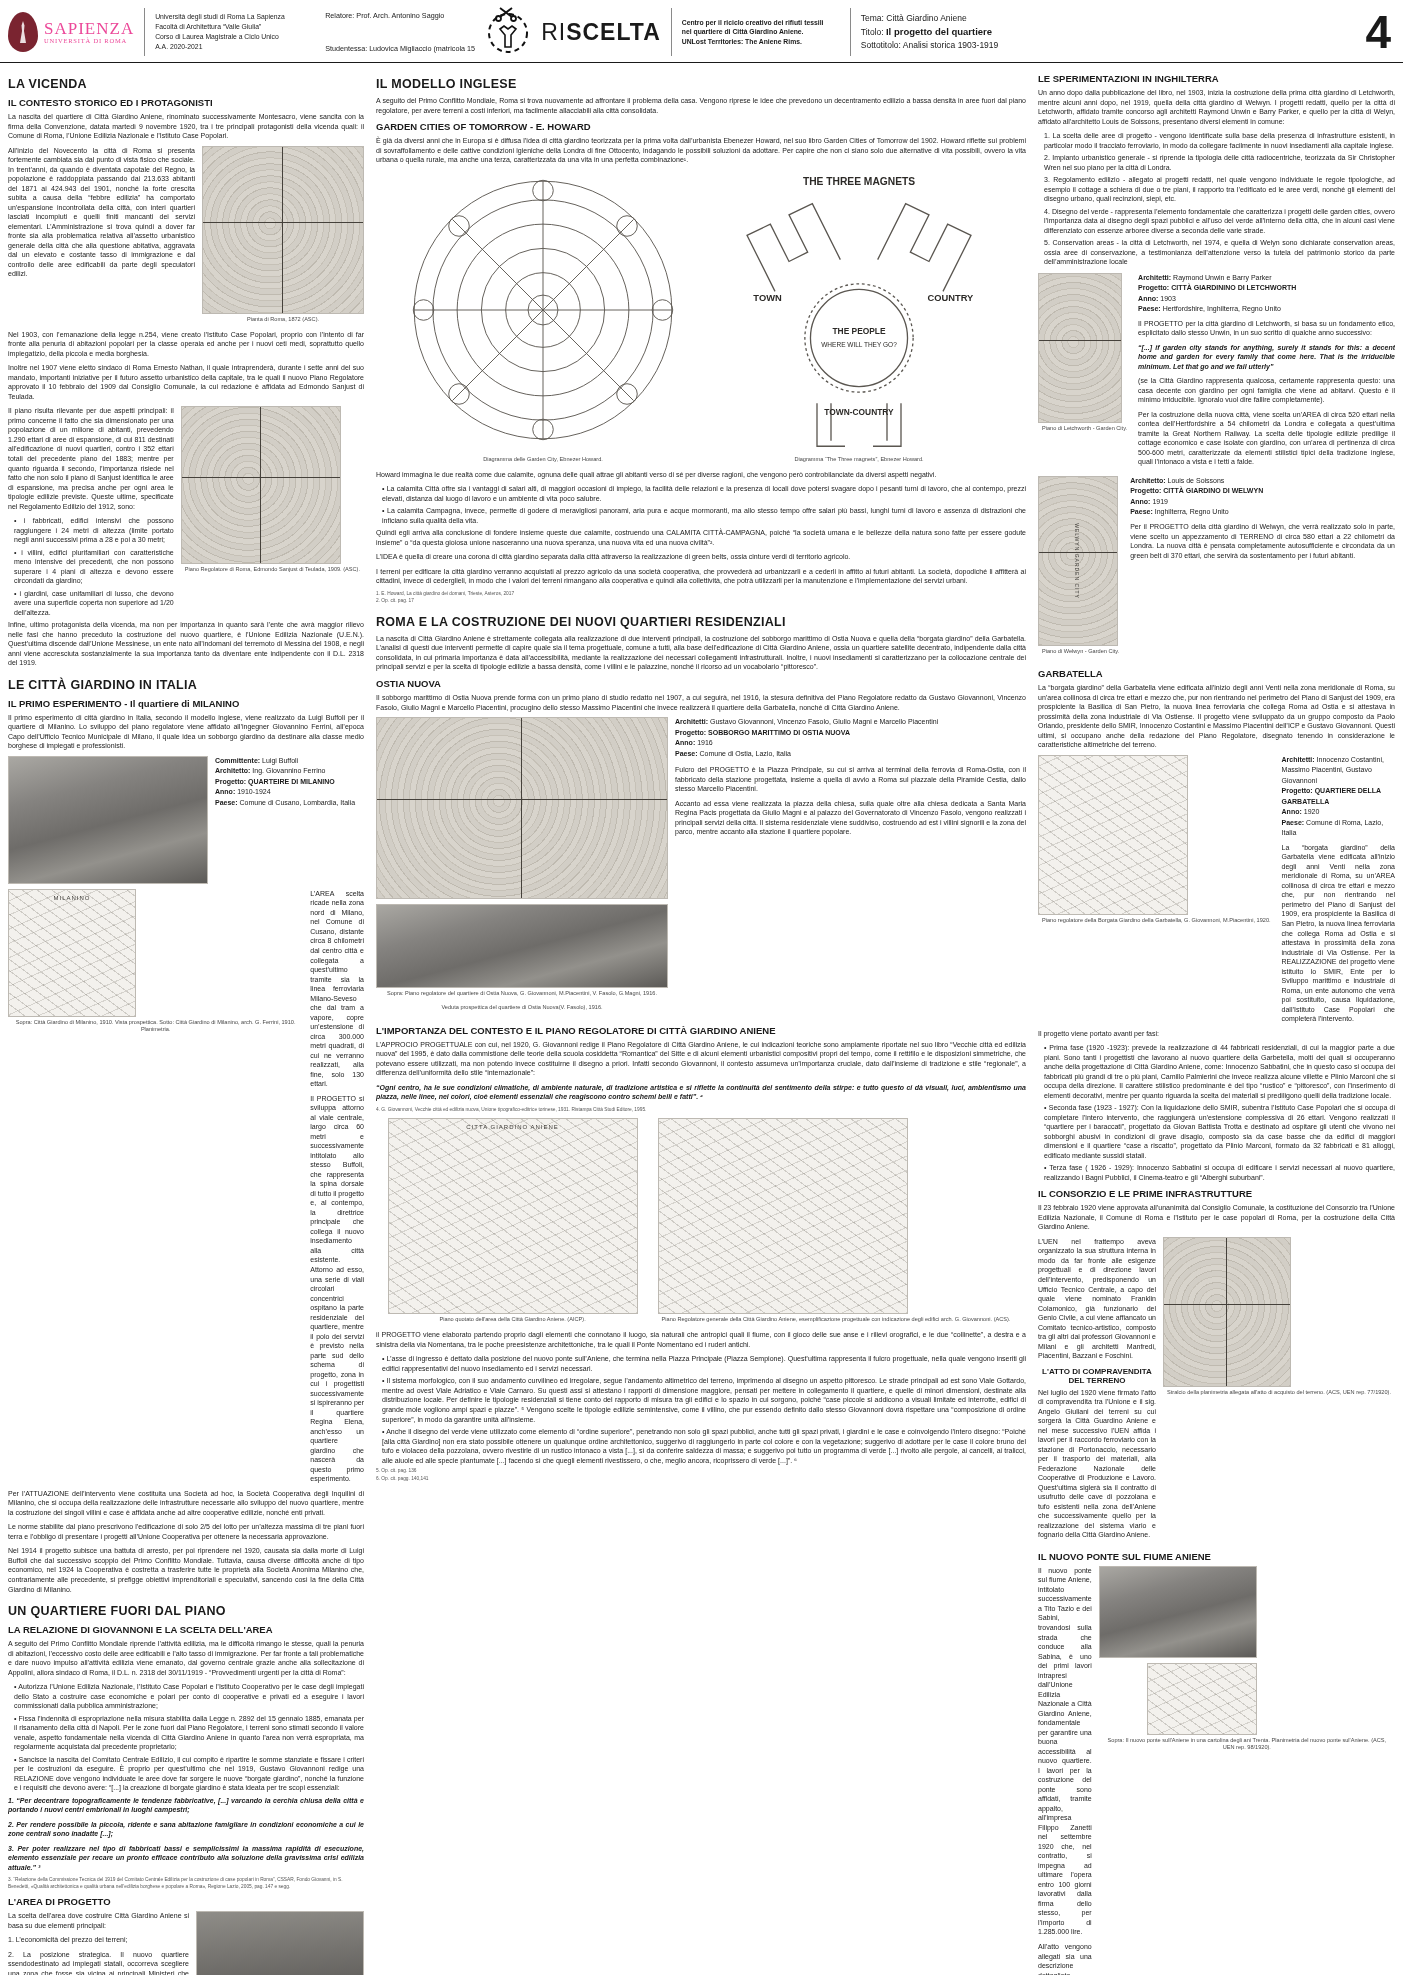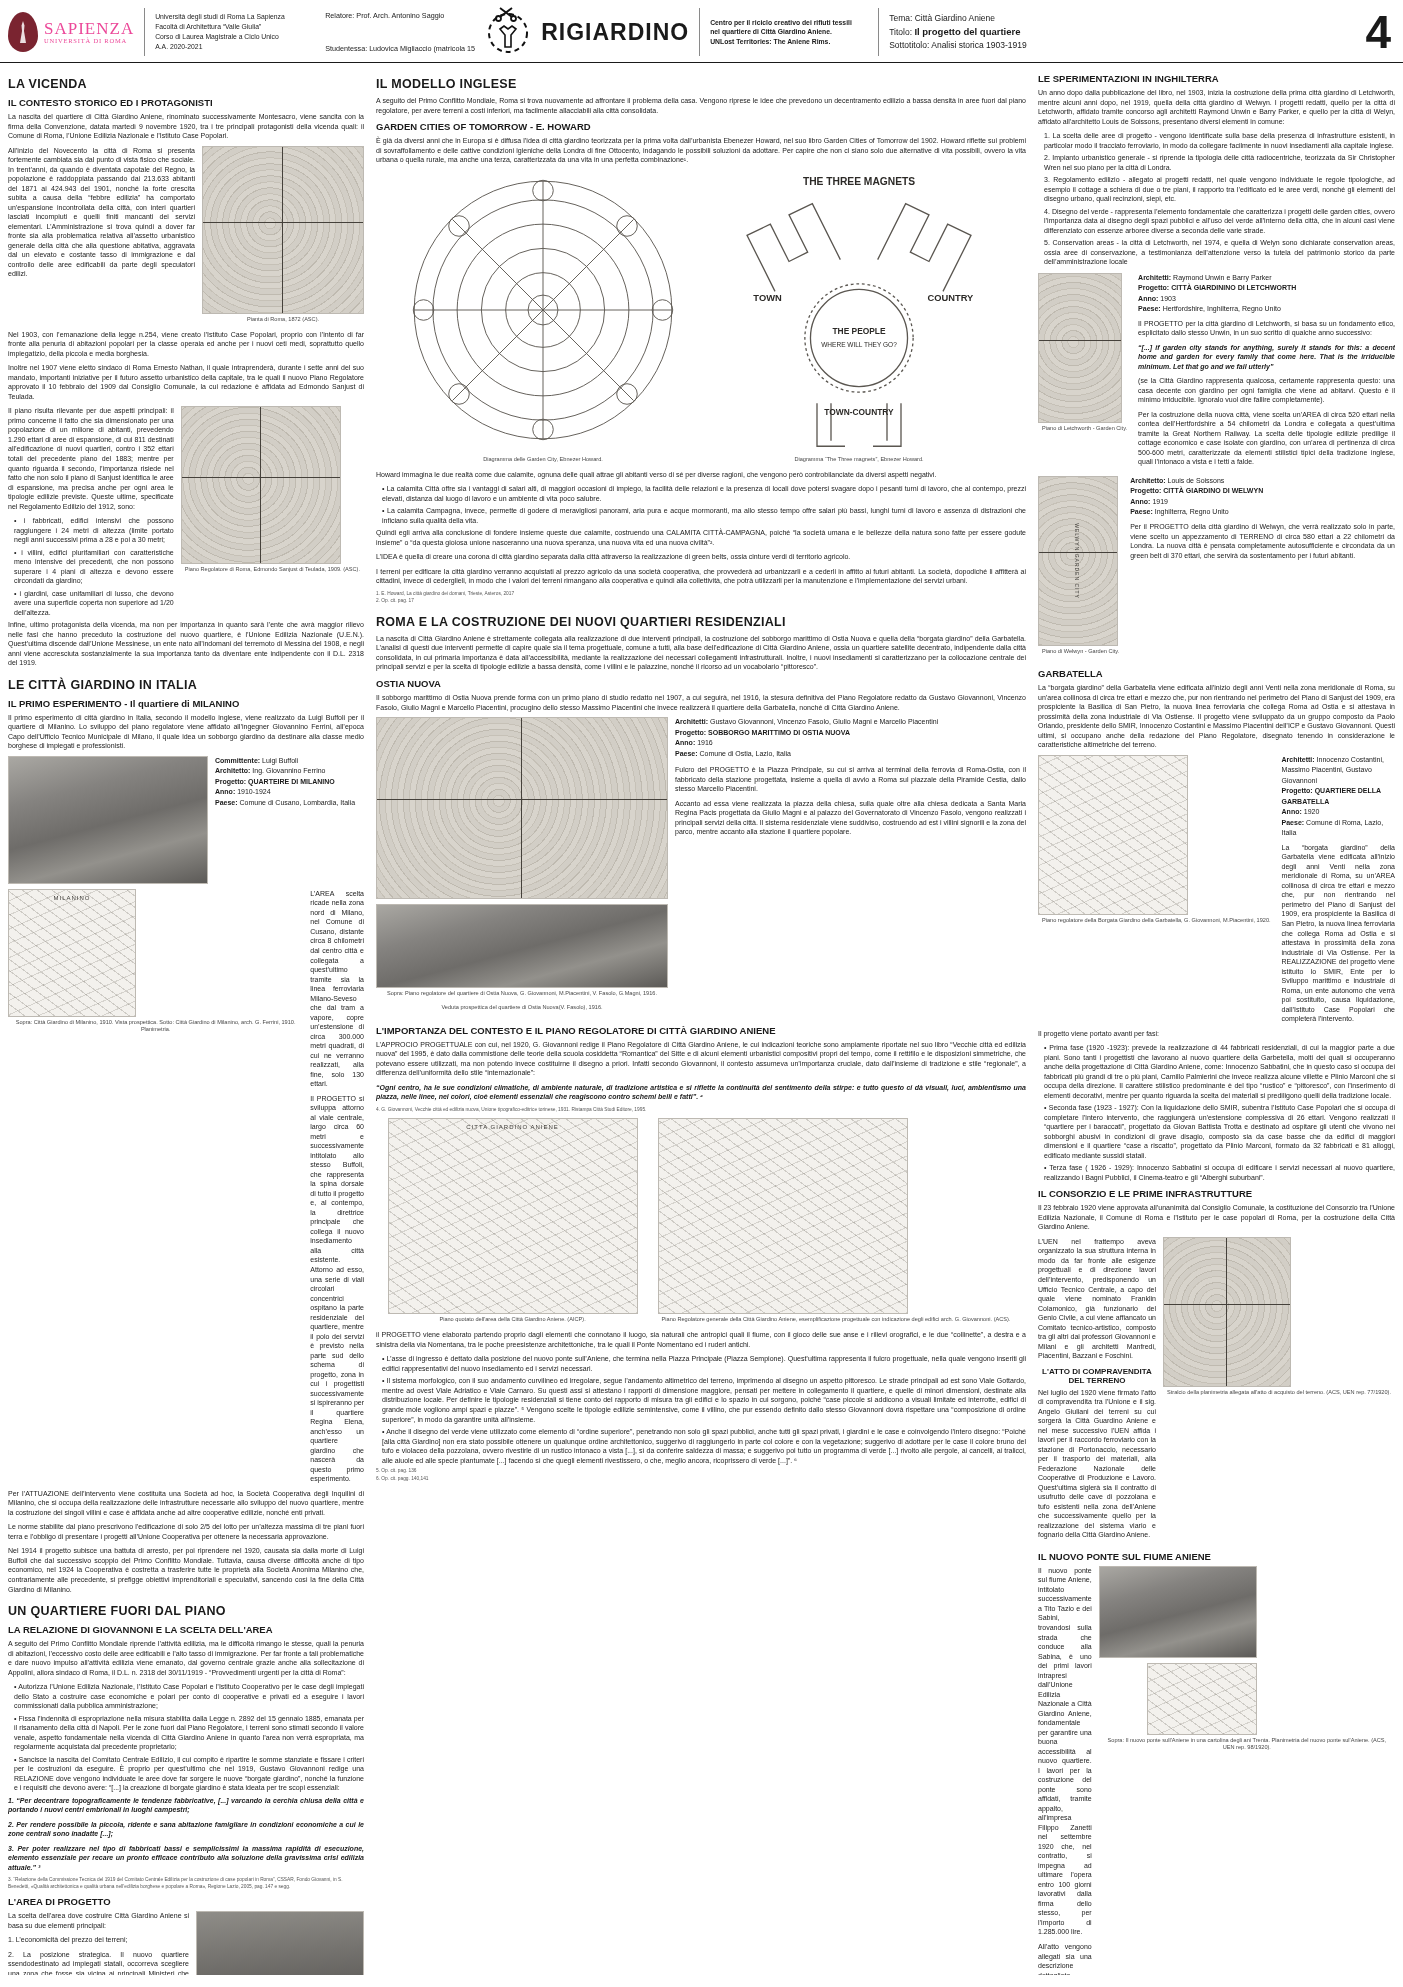--- a/index.html
+++ b/index.html
@@ -10,21 +10,21 @@
   .crest{width:30px;height:40px;background:#7a2430;border-radius:50% 50% 50% 50%/60% 60% 40% 40%;position:relative;}
   .crest::after{content:"";position:absolute;left:50%;top:50%;width:10px;height:22px;transform:translate(-50%,-50%);background:#fff;clip-path:polygon(50% 0,65% 20%,60% 45%,80% 100%,20% 100%,40% 45%,35% 20%);opacity:.85;}
   .sapname{color:#ec4899;font-family:"Liberation Serif",serif;}
   .sapname .a{font-size:17px;letter-spacing:1px;line-height:1;}
   .sapname .b{font-size:6.5px;letter-spacing:.8px;}
   .vline{width:1px;align-self:stretch;background:#8a8a8a;margin:6px 0;flex:none;}
   .unilines{font-size:6.8px;line-height:1.45;flex:none;width:160px;}
   .relblk{display:flex;flex-direction:column;justify-content:space-between;height:42px;font-size:7.2px;width:150px;flex:none;}
   .badge{flex:none;}
   .brand{font-size:23px;letter-spacing:1px;flex:none;}
-  .brand .thin{font-weight:700;margin-top:15px;}
+  .brand .thin{font-weight:400;margin-top:15px;}
   .brand .bold{font-weight:800;}
   .centro{font-size:6.8px;font-weight:700;line-height:1.4;width:158px;flex:none;}
   .temablk{font-size:8.5px;line-height:1.5;flex:1;}
   .temablk .big{font-weight:700;font-size:9.5px;}
   .pgnum{font-size:46px;font-weight:800;line-height:1;flex:none;padding-right:4px;}
   
   .mainwrap{display:grid;grid-template-columns:356px 650px 357px;gap:12px;padding:4px 8px 0 8px;}
   .col{height:1908px;overflow:hidden;}
   .h1{font-size:12.5px;font-weight:800;letter-spacing:.3px;margin:10px 0 5px;}
   .h2{font-size:9.5px;font-weight:800;margin:6px 0 4px;}
@@ -81,21 +81,21 @@
       <path d="M15 24 L20 30 L20 42 L26 42 L26 30 L31 24 L27 21 L23 24 L19 21 Z" fill="none" stroke="#111" stroke-width="1.6"></path>
       <g stroke="#111" stroke-width="1.8" fill="none">
         <line x1="15" y1="3" x2="27" y2="12"></line>
         <line x1="27" y1="3" x2="15" y2="12"></line>
         <circle cx="13.5" cy="13.5" r="2.5"></circle>
         <circle cx="28.5" cy="13.5" r="2.5"></circle>
       </g>
     </svg>
   </div>
   <div class="brand">
-    <span class="thin">RI</span><span class="bold">GIARDINO</span>
+    <span class="thin">RI</span><span class="bold">SCELTA</span>
   </div>
   <div class="vline"></div>
   <div class="centro">
     <div>Centro per il riciclo creativo dei rifiuti tessili</div>
     <div>nel quartiere di Città Giardino Aniene.</div>
     <div>UNLost Territories: The Aniene Rims.</div>
   </div>
   <div class="vline"></div>
   <div class="temablk">
     <div><span>Tema:</span> <span>Città Giardino Aniene</span></div>

